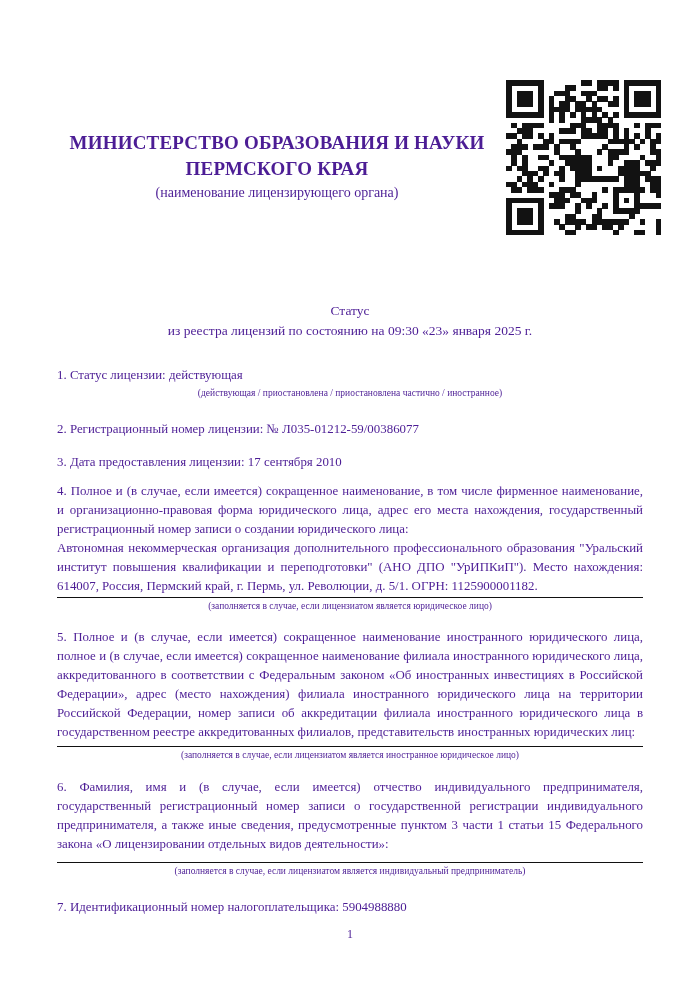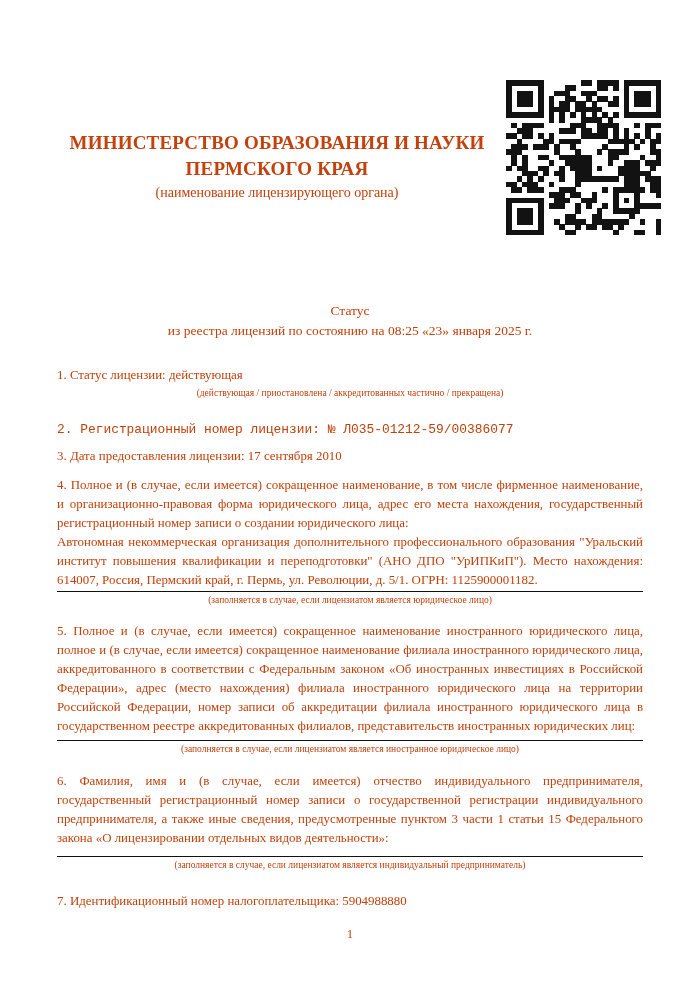--- a/index.html
+++ b/index.html
@@ -2,21 +2,21 @@
 <html lang="ru"><head>
 <meta charset="utf-8">
 <style>
   html,body { margin:0; padding:0; background:#888; }
   .page {
     position:relative;
     width:700px; height:990px;
     margin:0 auto;
     background:#ffffff;
     font-family:"Liberation Serif", "DejaVu Serif", serif;
-    color:#c2410c;
+    color:#4c1d95;
     overflow:hidden;
   }
   .header-block {
     position:absolute; left:57px; top:130px; width:440px;
     text-align:center;
   }
   .header-title {
     font-weight:bold; font-size:19px; line-height:26px;
     letter-spacing:0.2px;
   }
@@ -33,21 +33,21 @@
     position:absolute; left:57px; top:366px; width:586px;
     font-size:12.9px; line-height:19px;
   }
   .items p { margin:0; }
   .just { text-align:justify; }
   .small-caption {
     font-size:9.5px; line-height:12px; text-align:center; margin-top:2px;
   }
   .rule { border-top:1.4px solid #111; height:0; }
   .item1 { margin-bottom:21px; }
-  .item2 { margin-bottom:8px;font-family:Liberation Mono, monospace; }
+  .item2 { margin-bottom:14px; }
   .item3 { margin-bottom:10px; }
   .item4 { margin-bottom:16px; }
   .item4 .rule { margin-top:1px; }
   .item5 { margin-bottom:17px; }
   .item5 .rule { margin-top:4px; }
   .item6 { margin-bottom:21px; }
   .item6 .rule { margin-top:8px; }
   .page-number {
     position:absolute; left:0; top:927px; width:700px;
     text-align:center; font-size:12px;
@@ -483,28 +483,28 @@
           <rect x="20" y="28" width="1.05" height="1.05"></rect>
           <rect x="24" y="28" width="1.05" height="1.05"></rect>
           <rect x="25" y="28" width="1.05" height="1.05"></rect>
           <rect x="28" y="28" width="1.05" height="1.05"></rect>
         </g>
       </svg>
   </div>
 
   <div class="title-block">
     <div>Статус</div>
-    <div>из реестра лицензий по состоянию на 08:25 «23» января 2025 г.</div>
+    <div>из реестра лицензий по состоянию на 09:30 «23» января 2025 г.</div>
   </div>
 
   <div class="items">
 
     <div class="item1">
       <p>1. Статус лицензии: действующая</p>
-      <div class="small-caption">(действующая / приостановлена / аккредитованных частично / прекращена)</div>
+      <div class="small-caption">(действующая / приостановлена / приостановлена частично / иностранное)</div>
     </div>
 
     <div class="item2">
       <p>2. Регистрационный номер лицензии: № Л035-01212-59/00386077</p>
     </div>
 
     <div class="item3">
       <p>3. Дата предоставления лицензии: 17 сентября 2010</p>
     </div>
 

